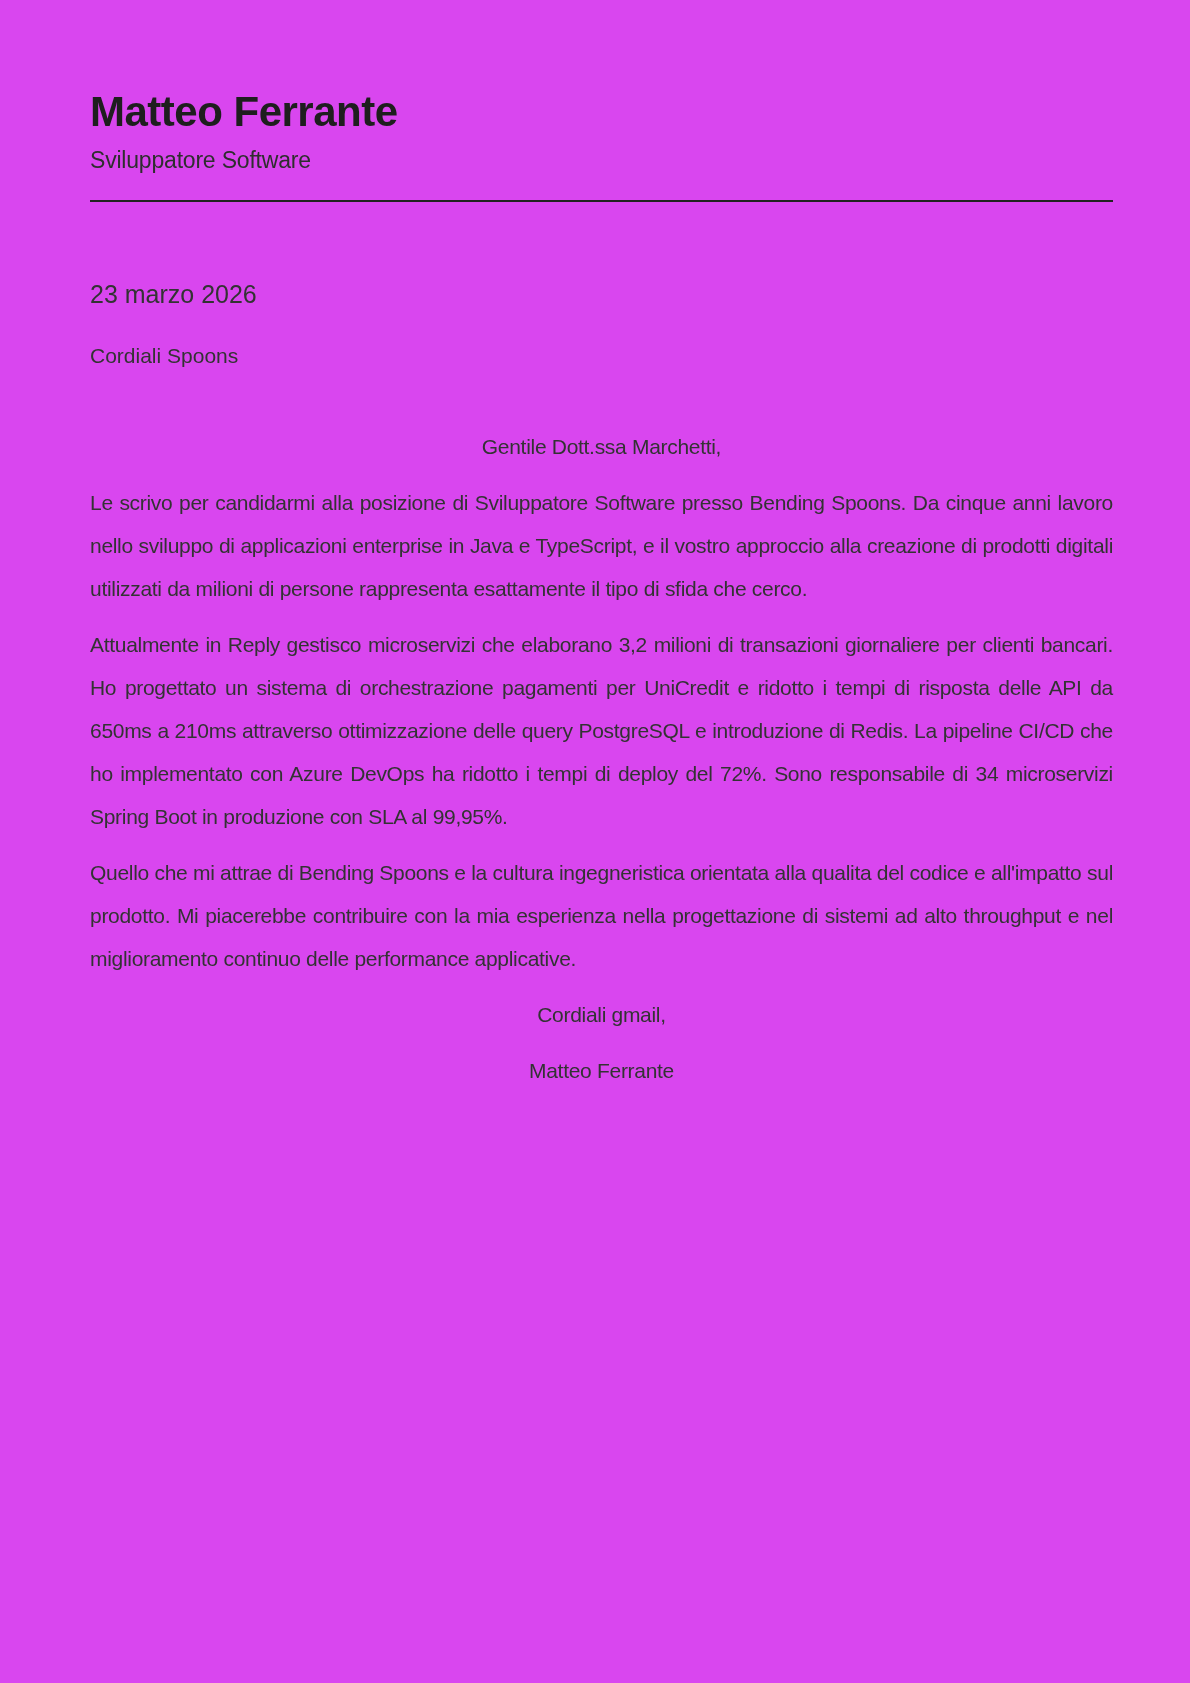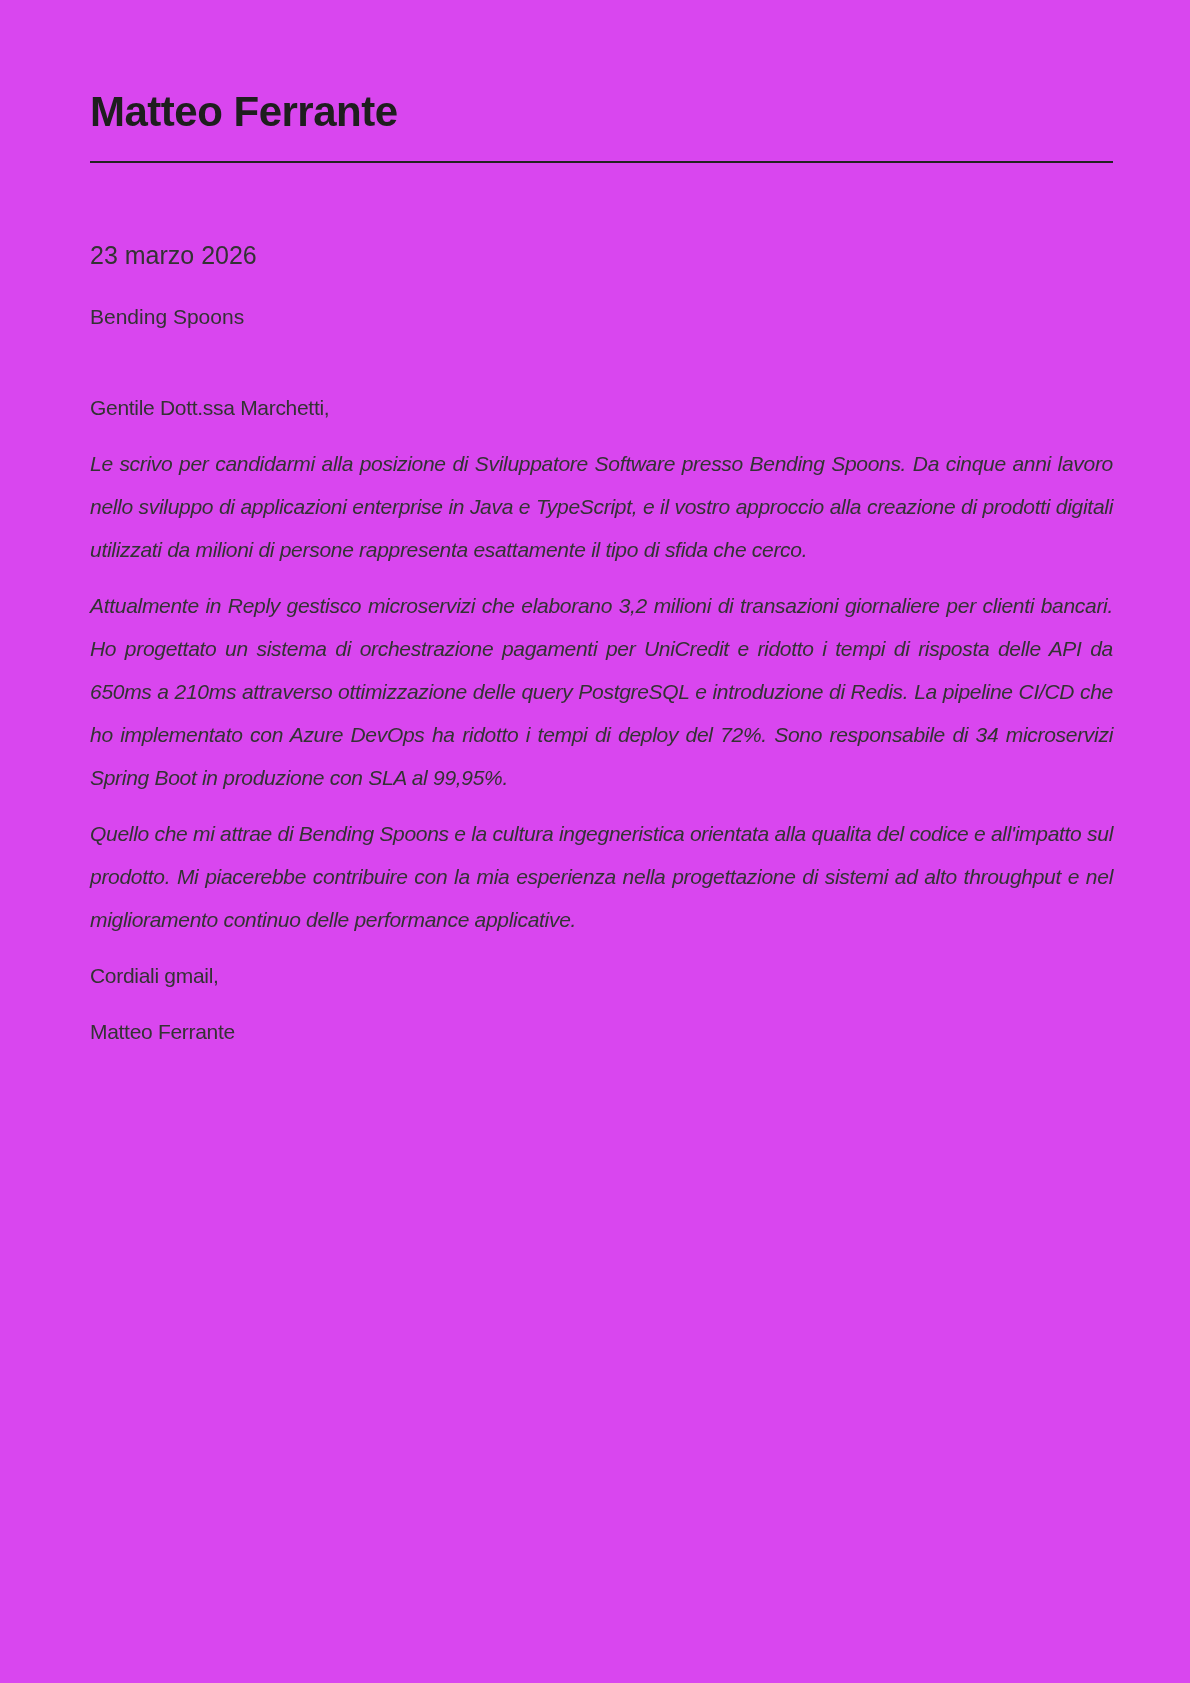--- a/index.html
+++ b/index.html
@@ -68,43 +68,44 @@
   }
   .body-block {
     margin-top: 50px;
   }
   .body-block p {
     font-size: 21px;
     line-height: 43px;
     letter-spacing: -0.3px;
     color: #333333;
     margin: 0 0 13px 0;
+    text-align: center;
   }
   .body-block p.justified {
     text-align: justify;
-    font-style: italic;
   }
 </style>
 </head>
 <body>
 
 <div class="page">
 
   <div class="header-row">
     <div>
       <div class="sender-name">Matteo Ferrante</div>
+      <div class="sender-title">Sviluppatore Software</div>
     </div>
   </div>
 
   <hr class="header-divider">
 
   <div class="date-line">23 marzo 2026</div>
 
   <div class="recipient-block">
-    <div>Bending Spoons</div>
+    <div>Cordiali Spoons</div>
   </div>
 
   <div class="body-block">
     <p>Gentile Dott.ssa Marchetti,</p>
     <p class="justified">Le scrivo per candidarmi alla posizione di Sviluppatore Software presso Bending Spoons. Da cinque anni lavoro nello sviluppo di applicazioni enterprise in Java e TypeScript, e il vostro approccio alla creazione di prodotti digitali utilizzati da milioni di persone rappresenta esattamente il tipo di sfida che cerco.</p>
     <p class="justified">Attualmente in Reply gestisco microservizi che elaborano 3,2 milioni di transazioni giornaliere per clienti bancari. Ho progettato un sistema di orchestrazione pagamenti per UniCredit e ridotto i tempi di risposta delle API da 650ms a 210ms attraverso ottimizzazione delle query PostgreSQL e introduzione di Redis. La pipeline CI/CD che ho implementato con Azure DevOps ha ridotto i tempi di deploy del 72%. Sono responsabile di 34 microservizi Spring Boot in produzione con SLA al 99,95%.</p>
     <p class="justified">Quello che mi attrae di Bending Spoons e la cultura ingegneristica orientata alla qualita del codice e all'impatto sul prodotto. Mi piacerebbe contribuire con la mia esperienza nella progettazione di sistemi ad alto throughput e nel miglioramento continuo delle performance applicative.</p>
     <p>Cordiali gmail,</p>
     <p>Matteo Ferrante</p>
   </div>

